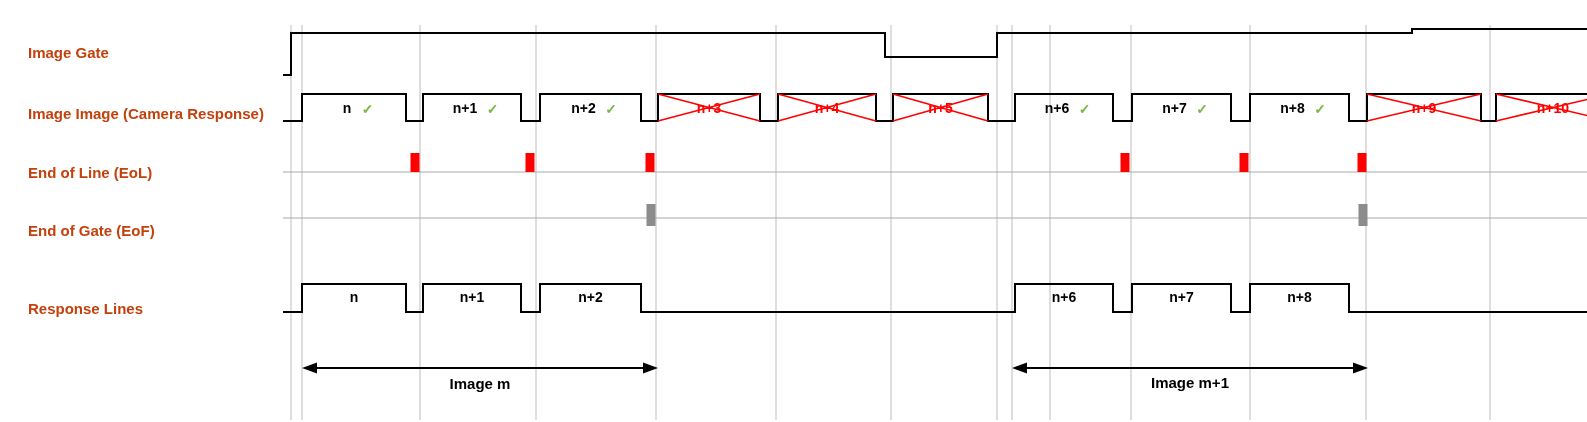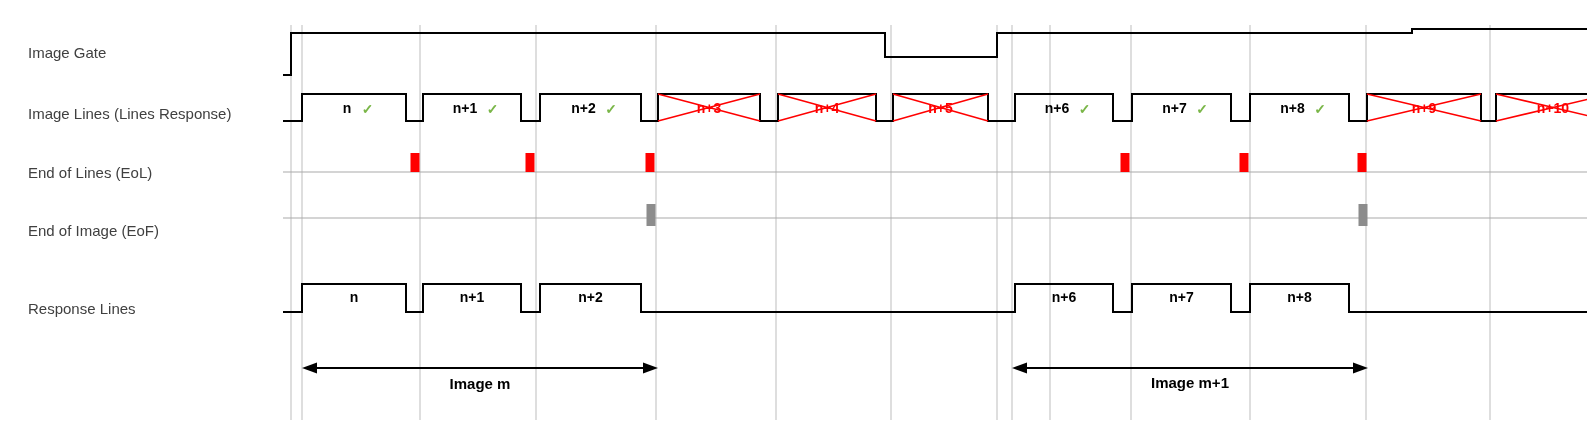--- a/index.html
+++ b/index.html
@@ -8,33 +8,34 @@
     width:1587px;
     height:422px;
     background:#ffffff;
     overflow:hidden;
     font-family:"Liberation Sans", sans-serif;
   }
   .row-label{
     position:absolute;
     left:28px;
     font-size:15px;
-    color:#404040;
+    color:#c2410c;
     white-space:nowrap;
+    font-weight:bold;
   }
   #wave-svg{position:absolute;left:0;top:0;}
 </style>
 </head>
 <body>
 
 <div id="diagram">
   <div class="row-label" style="top:44px">Image Gate</div>
-  <div class="row-label" style="top:105px">Image Lines (Lines Response)</div>
-  <div class="row-label" style="top:164px">End of Lines (EoL)</div>
-  <div class="row-label" style="top:222px">End of Image (EoF)</div>
+  <div class="row-label" style="top:105px">Image Image (Camera Response)</div>
+  <div class="row-label" style="top:164px">End of Line (EoL)</div>
+  <div class="row-label" style="top:222px">End of Gate (EoF)</div>
   <div class="row-label" style="top:300px">Response Lines</div>
 
   <svg id="wave-svg" width="1587" height="422" viewBox="0 0 1587 422">
       <line x1="291" y1="25" x2="291" y2="420" stroke="#bdbdbd" stroke-width="1"></line>
       <line x1="302" y1="25" x2="302" y2="420" stroke="#bdbdbd" stroke-width="1"></line>
       <line x1="420" y1="25" x2="420" y2="420" stroke="#bdbdbd" stroke-width="1"></line>
       <line x1="536" y1="25" x2="536" y2="420" stroke="#bdbdbd" stroke-width="1"></line>
       <line x1="656" y1="25" x2="656" y2="420" stroke="#bdbdbd" stroke-width="1"></line>
       <line x1="776" y1="25" x2="776" y2="420" stroke="#bdbdbd" stroke-width="1"></line>
       <line x1="891" y1="25" x2="891" y2="420" stroke="#bdbdbd" stroke-width="1"></line>

